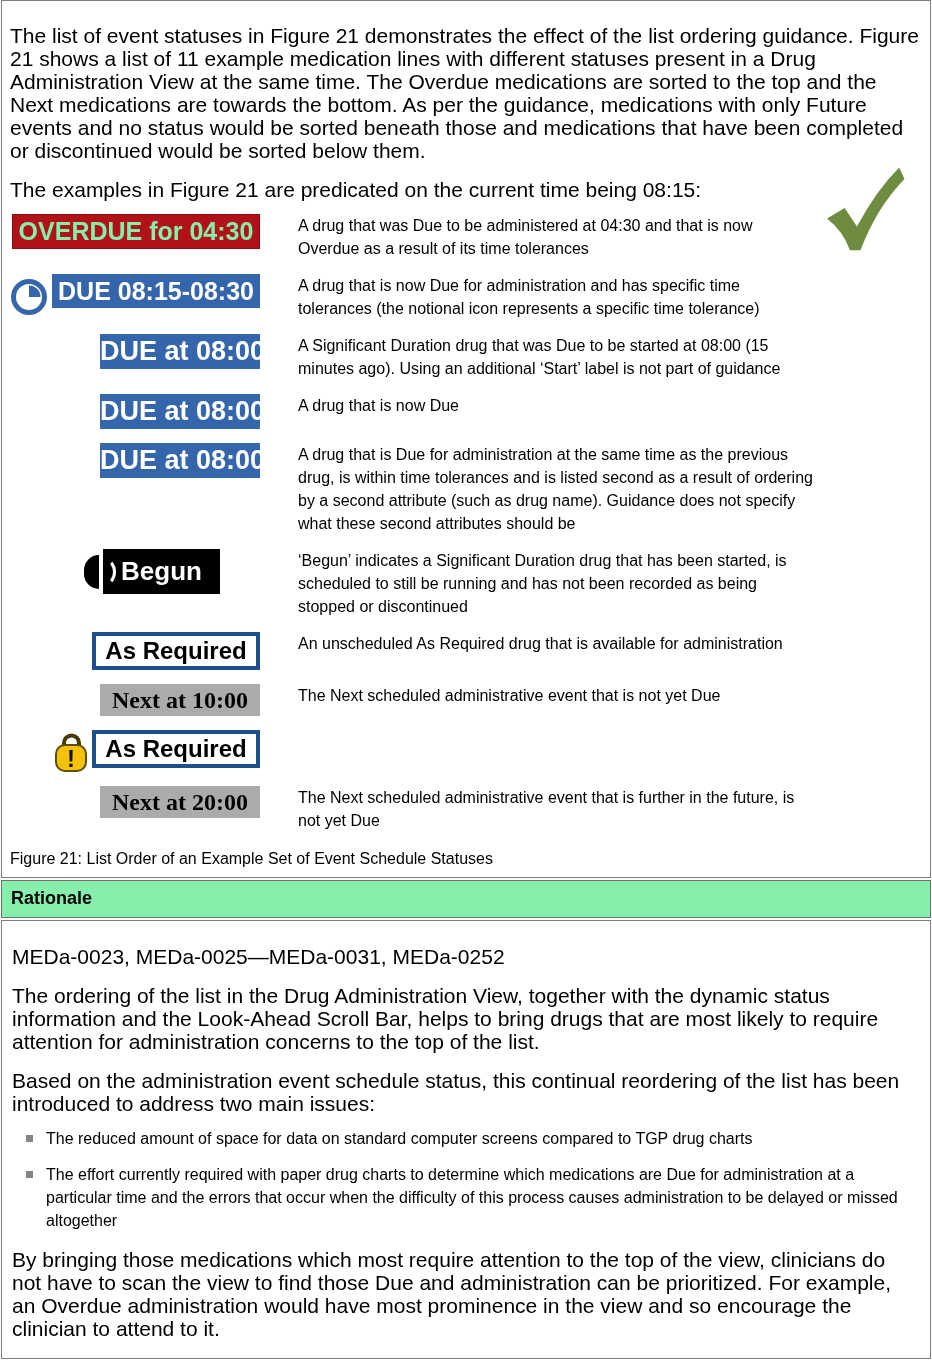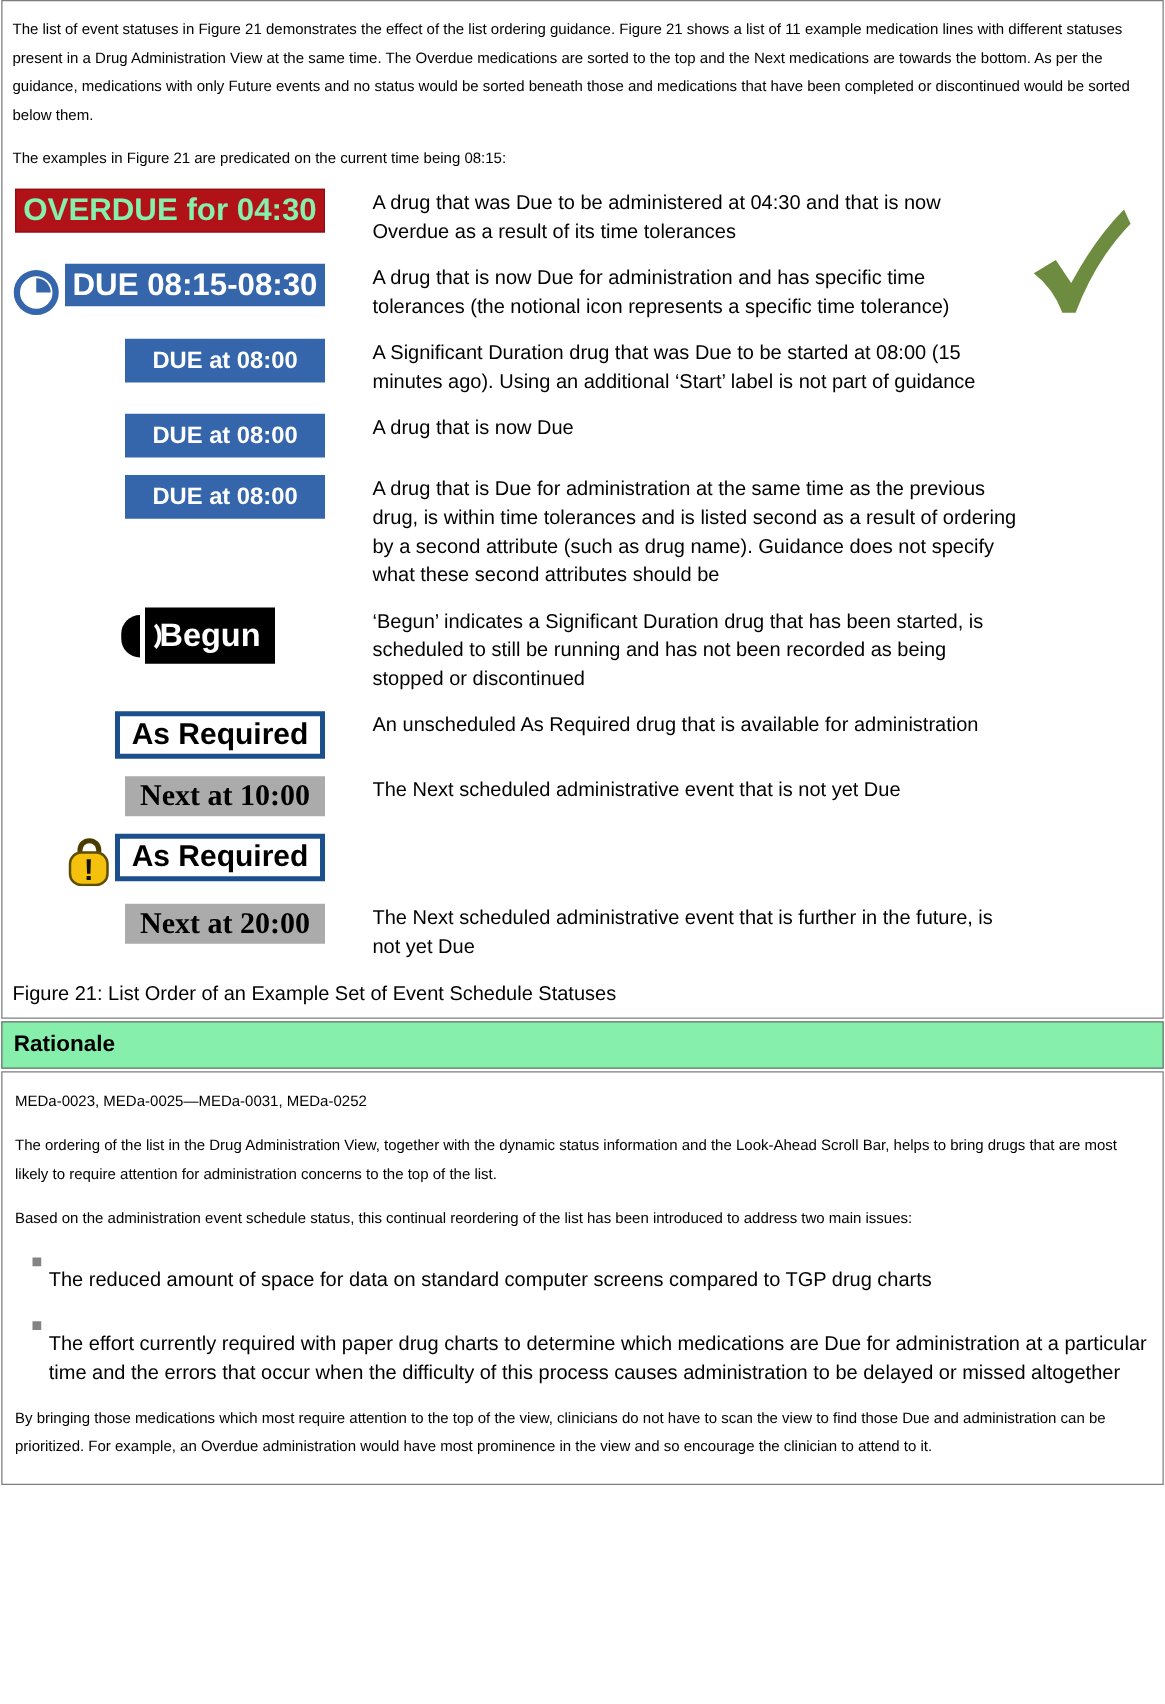--- a/index.html
+++ b/index.html
@@ -7,58 +7,58 @@
   body {
     width:932px; height:1363px; overflow:hidden;
     background:#fff; color:#000;
     font-family:"Liberation Sans", sans-serif;
   }
   .box {
     margin:0 1px; background:#fff;
     border:1px solid #7d7d7d;
   }
   #figure-box { padding:7px 8px 4px 8px; position:relative; }
-  .body-text { font-size:12px; line-height:23px; margin:4px 0 11px 0; }
+  .body-text { font-size:21px; line-height:23px; margin:16px 0 11px 0; }
   #intro-p2 { margin-bottom:13px; }
 
   
   .fig-row { display:flex; margin-bottom:14px; }
   .badge-col { width:250px; flex-shrink:0; display:flex; justify-content:flex-end; align-items:flex-start; }
   .desc-col { max-width:520px; margin-left:38px; font-size:16px; line-height:23px; }
 
   .badge { font-weight:bold; text-align:center; white-space:nowrap; }
   .badge.overdue   { background:#b11218; color:#86efac; width:248px; line-height:33px; font-size:25px; border:1px solid #8d0e12; }
   .badge.due-range { background:#3566ab; color:#fff; width:208px; line-height:34px; font-size:25px;text-align:center; }
-  .badge.due       { background:#3566ab; color:#fff; width:160px; line-height:35px; font-size:19px; }
+  .badge.due       { background:#3566ab; color:#fff; width:160px; line-height:35px; font-size:27px; }
   .badge.as-required { background:#fff; color:#000; width:168px; line-height:30px; font-size:24px; border:4px solid #1d4f8c; }
   .badge.next      { background:#ababab; color:#000; width:160px; line-height:32px; font-size:24px;font-family:Liberation Serif, serif; }
 
   
   .begun-wrap { display:flex; align-items:center; margin-right:40px; }
   .begun-tail { width:15px; height:34px; background:#000; border-radius:17px 0 0 17px; margin-right:4px; }
-  .badge.begun { position:relative; background:#000; color:#fff; width:104px; line-height:45px; font-size:26px; overflow:hidden; }
+  .badge.begun { position:relative; background:#000; color:#fff; width:117px; line-height:45px; font-size:26px; overflow:hidden; }
   .begun-arc { position:absolute; left:-11px; top:50%; transform:translateY(-50%);
     width:24px; height:28px; border:3px solid transparent; border-right-color:#fff; border-radius:50%; }
 
   .icon-slot { align-self:center; }
 
   #approval-check { position:absolute; top:158px; right:22px; }
 
   #figure-caption { font-size:16px; line-height:22px; padding:2px 0 3px 0; }
 
   #rationale-header-box {
     margin-top:2px; background:#86efac; padding:7px 9px 8px 9px;
     border:1px solid #6f6f6f;
   }
   #rationale-header { font-size:18px; font-weight:bold; }
 
   #rationale-body-box { margin-top:2px; padding:8px 10px 6px 10px; }
   #rationale-body-box .body-text { margin-bottom:12px; }
 
-  .bullet-row { display:flex; margin:0 0 13px 14px;flex-direction:column; }
+  .bullet-row { display:flex; margin:0 0 13px 14px; }
   .bullet-marker { width:7px; height:7px; background:#848484; margin-top:8px; flex-shrink:0; }
   .bullet-text { font-size:16px; line-height:23px; margin-left:13px; }
 </style>
 </head>
 <body>
 
 <div class="box" id="figure-box">
   <p class="body-text" id="intro-p1">The list of event statuses in Figure 21 demonstrates the effect of the list ordering guidance. Figure 21 shows a list of 11 example medication lines with different statuses present in a Drug Administration View at the same time. The Overdue medications are sorted to the top and the Next medications are towards the bottom. As per the guidance, medications with only Future events and no status would be sorted beneath those and medications that have been completed or discontinued would be sorted below them.</p>
   <p class="body-text" id="intro-p2">The examples in Figure 21 are predicated on the current time being 08:15:</p>
 

